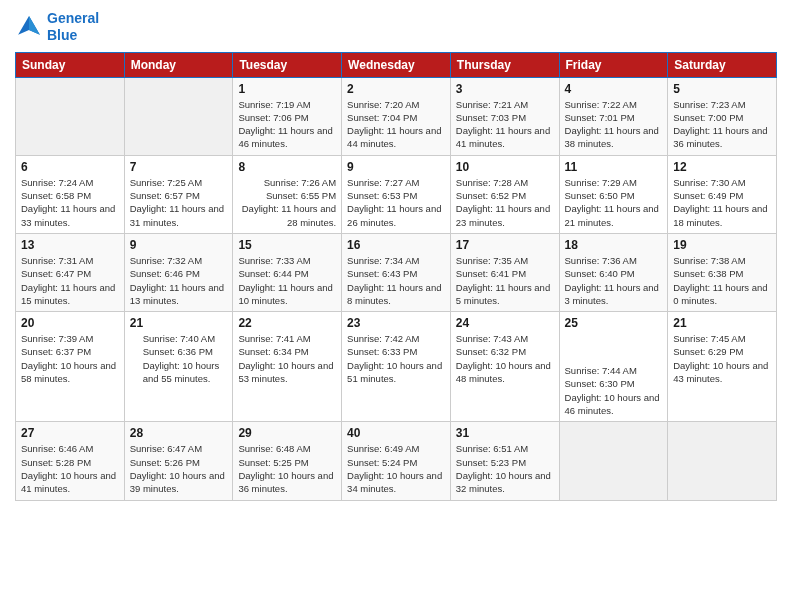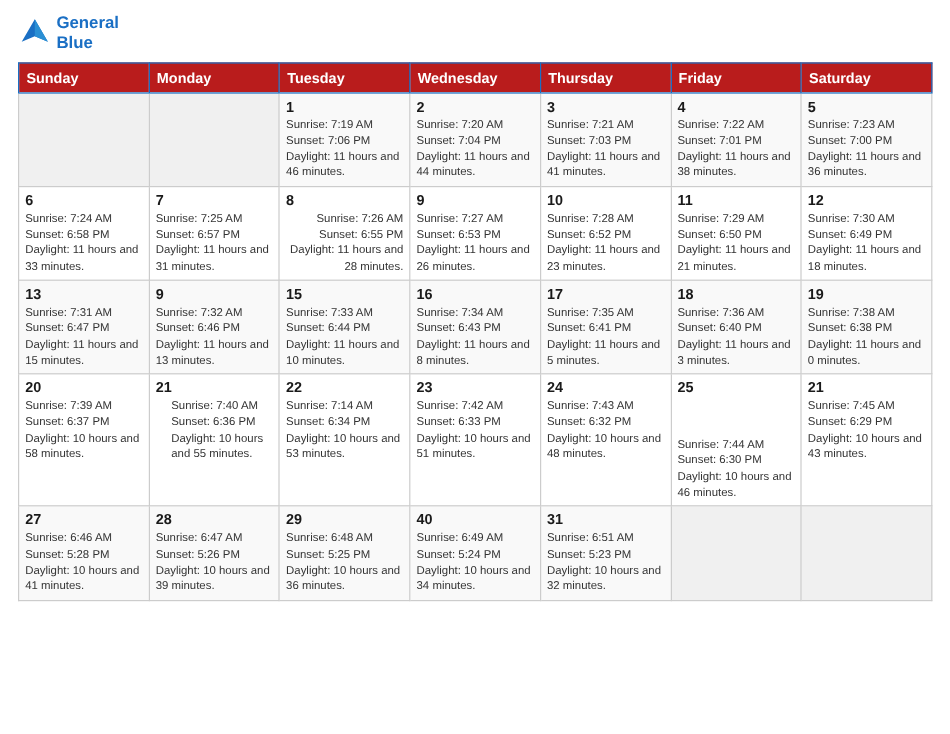--- a/index.html
+++ b/index.html
@@ -258,21 +258,21 @@
 Daylight: 10 hours and 58 minutes.</div>
           </td>
           <td>
             <span class="day-number">21</span>
             <div class="day-info" style="white-space: pre-line; margin-left: 13px;">Sunrise: 7:40 AM
 Sunset: 6:36 PM
 Daylight: 10 hours and 55 minutes.</div>
           </td>
           <td>
             <span class="day-number">22</span>
-            <div class="day-info" style="white-space: pre-line;">Sunrise: 7:14 AM
+            <div class="day-info" style="white-space: pre-line;">Sunrise: 7:41 AM
 Sunset: 6:34 PM
 Daylight: 10 hours and 53 minutes.</div>
           </td>
           <td>
             <span class="day-number">23</span>
             <div class="day-info" style="white-space: pre-line;">Sunrise: 7:42 AM
 Sunset: 6:33 PM
 Daylight: 10 hours and 51 minutes.</div>
           </td>
           <td>

